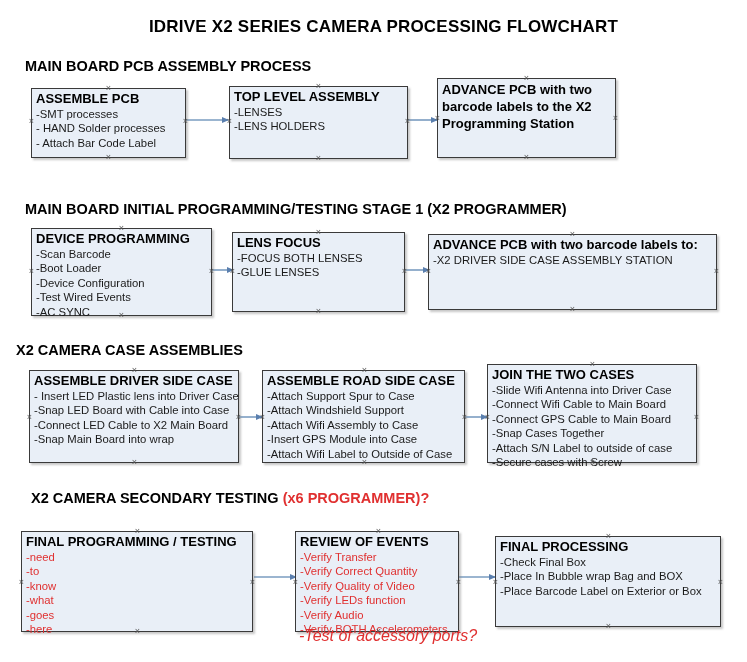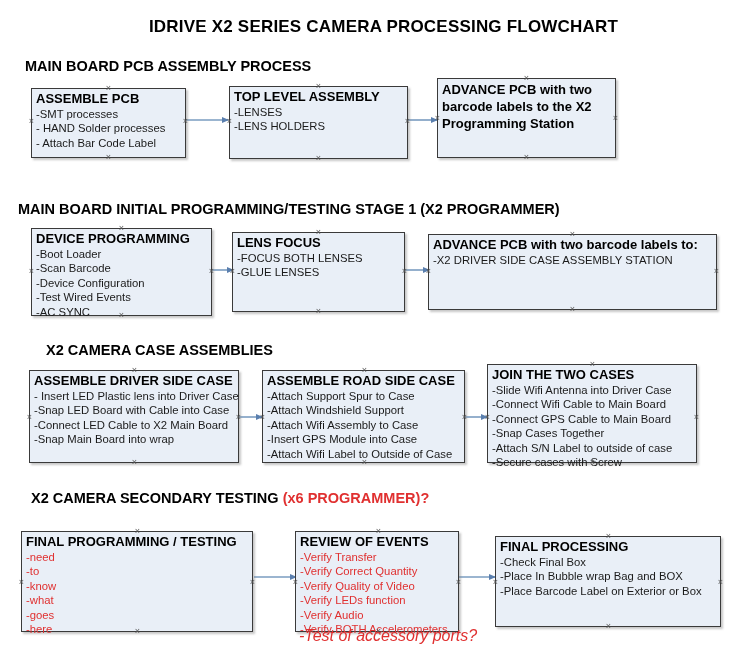--- a/index.html
+++ b/index.html
@@ -152,27 +152,27 @@
 <div class="node wrap" style="left:437px; top:78px; width:179px; height:80px;">
   <div class="node-inner">
     <div class="node-title ml">ADVANCE PCB with two barcode labels to the  X2 Programming Station</div>
   </div>
   <span class="handle" style="left:-5px; top:35px;">×</span>
   <span class="handle" style="right:-5px; top:35px;">×</span>
   <span class="handle" style="left:84px; top:-5px;">×</span>
   <span class="handle" style="left:84px; bottom:-5px;">×</span>
 </div>
 
-<div class="section-head" style="left:18px; top:201px;">MAIN BOARD INITIAL PROGRAMMING/TESTING STAGE 1 (X2 PROGRAMMER)</div>
+<div class="section-head" style="left:25px; top:201px;">MAIN BOARD INITIAL PROGRAMMING/TESTING STAGE 1 (X2 PROGRAMMER)</div>
 
 <div class="node" style="left:31px; top:228px; width:181px; height:88px;">
   <div class="node-inner">
     <div class="node-title">DEVICE PROGRAMMING</div>
+    <div class="node-line">-Scan Barcode</div>
     <div class="node-line">-Boot Loader</div>
-    <div class="node-line">-Scan Barcode</div>
     <div class="node-line">-Device Configuration</div>
     <div class="node-line">-Test Wired Events</div>
     <div class="node-line">-AC SYNC</div>
   </div>
   <span class="handle" style="left:-5px; top:38px;">×</span>
   <span class="handle" style="right:-5px; top:38px;">×</span>
   <span class="handle" style="left:85px; top:-5px;">×</span>
   <span class="handle" style="left:85px; bottom:-5px;">×</span>
 </div>
 
@@ -192,21 +192,21 @@
   <div class="node-inner">
     <div class="node-title">ADVANCE PCB with two barcode labels to:</div>
     <div class="node-line">-X2 DRIVER  SIDE  CASE  ASSEMBLY STATION</div>
   </div>
   <span class="handle" style="left:-5px; top:32px;">×</span>
   <span class="handle" style="right:-5px; top:32px;">×</span>
   <span class="handle" style="left:139px; top:-5px;">×</span>
   <span class="handle" style="left:139px; bottom:-5px;">×</span>
 </div>
 
-<div class="section-head" style="left:46px; top:342px;">X2 CAMERA CASE ASSEMBLIES</div>
+<div class="section-head" style="left:16px; top:342px;">X2 CAMERA CASE ASSEMBLIES</div>
 
 <div class="node" style="left:29px; top:370px; width:210px; height:93px;">
   <div class="node-inner">
     <div class="node-title">ASSEMBLE DRIVER SIDE CASE</div>
     <div class="node-line">- Insert LED Plastic lens into Driver Case</div>
     <div class="node-line">-Snap LED Board with Cable into Case</div>
     <div class="node-line">-Connect LED Cable to X2 Main Board</div>
     <div class="node-line">-Snap Main Board into wrap</div>
   </div>
   <span class="handle" style="left:-5px; top:42px;">×</span>

